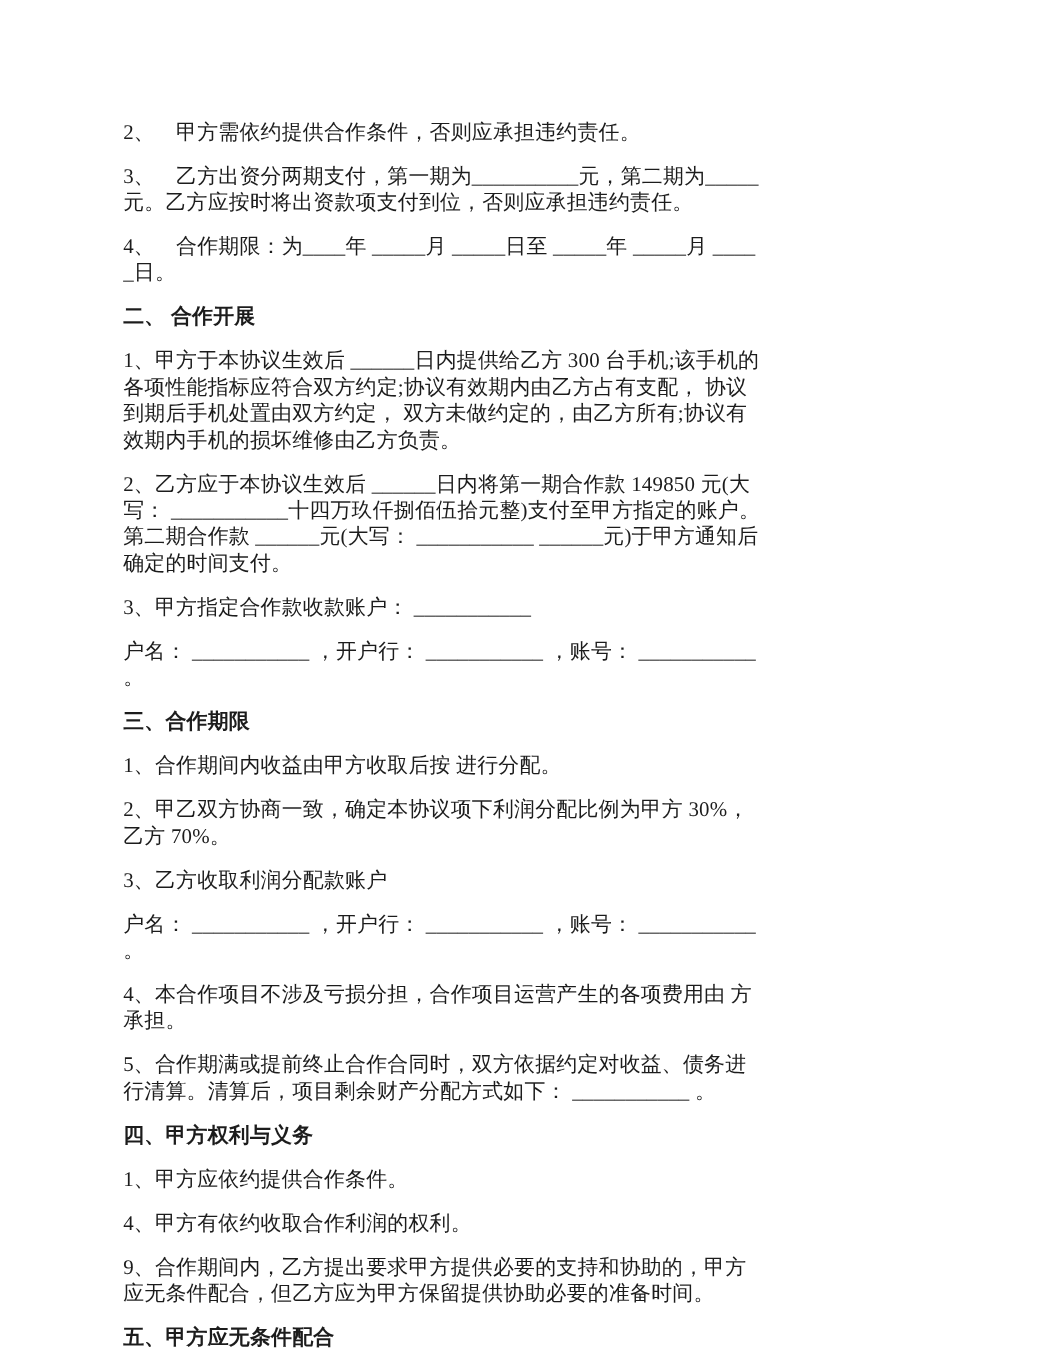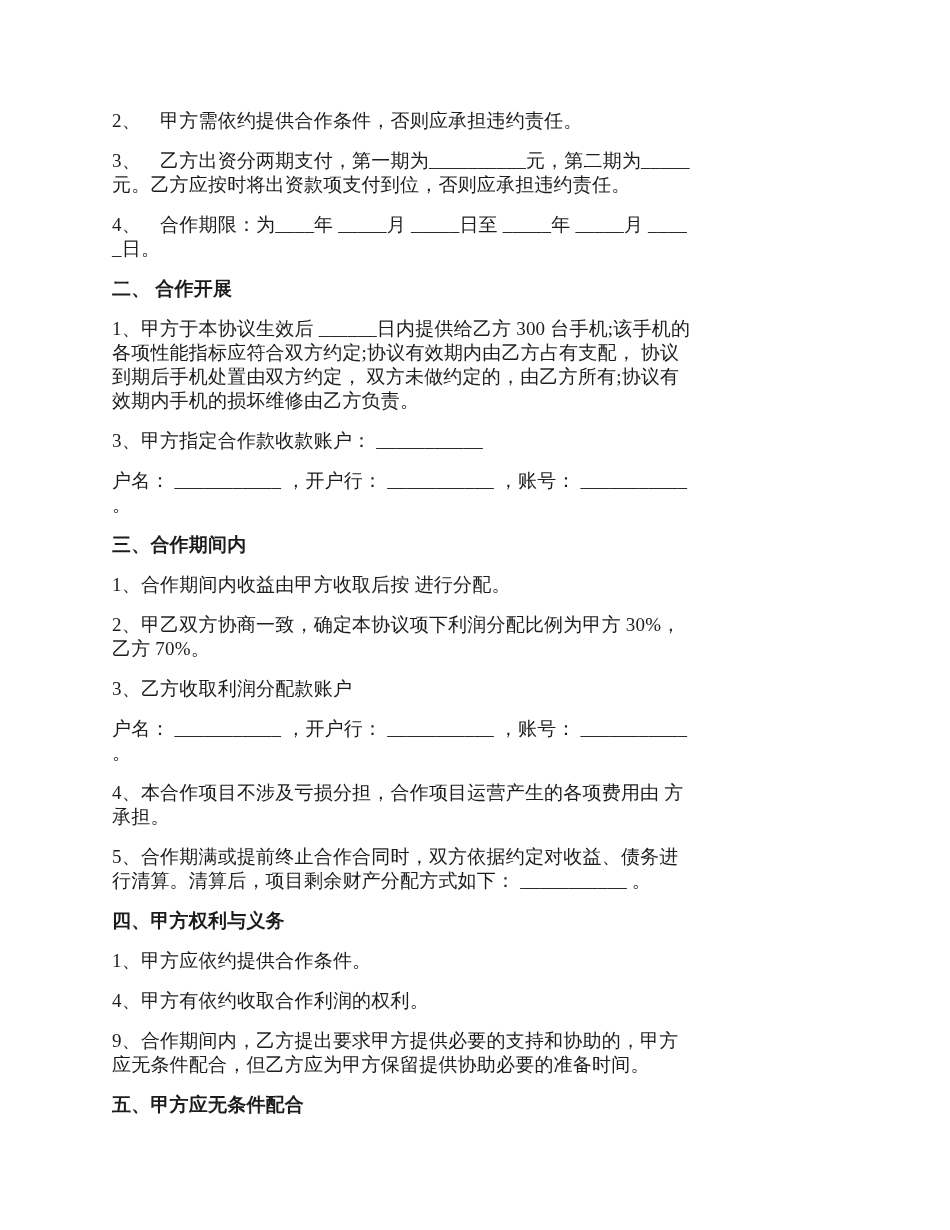--- a/index.html
+++ b/index.html
@@ -37,23 +37,24 @@
 </style>
 </head>
 <body>
 
 <div class="page">
   <p class="doc-par">2、　甲方需依约提供合作条件，否则应承担违约责任。</p>
   <p class="doc-par">3、　乙方出资分两期支付，第一期为__________元，第二期为_____元。乙方应按时将出资款项支付到位，否则应承担违约责任。</p>
   <p class="doc-par">4、　合作期限：为____年 _____月 _____日至 _____年 _____月 _____日。</p>
   <p class="doc-par heading">二、 合作开展</p>
   <p class="doc-par">1、甲方于本协议生效后 ______日内提供给乙方 300 台手机;该手机的各项性能指标应符合双方约定;协议有效期内由乙方占有支配， 协议到期后手机处置由双方约定， 双方未做约定的，由乙方所有;协议有效期内手机的损坏维修由乙方负责。</p>
+  <p class="doc-par">2、乙方应于本协议生效后 ______日内将第一期合作款 149850 元(大写： ___________十四万玖仟捌佰伍拾元整)支付至甲方指定的账户。第二期合作款 ______元(大写： ___________ ______元)于甲方通知后确定的时间支付。</p>
   <p class="doc-par">3、甲方指定合作款收款账户： ___________</p>
   <p class="doc-par">户名： ___________ ，开户行： ___________ ，账号： ___________ 。</p>
-  <p class="doc-par heading">三、合作期间内</p>
+  <p class="doc-par heading">三、合作期限</p>
   <p class="doc-par">1、合作期间内收益由甲方收取后按 进行分配。</p>
   <p class="doc-par">2、甲乙双方协商一致，确定本协议项下利润分配比例为甲方 30%，乙方 70%。</p>
   <p class="doc-par">3、乙方收取利润分配款账户</p>
   <p class="doc-par">户名： ___________ ，开户行： ___________ ，账号： ___________ 。</p>
   <p class="doc-par">4、本合作项目不涉及亏损分担，合作项目运营产生的各项费用由 方承担。</p>
   <p class="doc-par">5、合作期满或提前终止合作合同时，双方依据约定对收益、债务进行清算。清算后，项目剩余财产分配方式如下： ___________ 。</p>
   <p class="doc-par heading">四、甲方权利与义务</p>
   <p class="doc-par">1、甲方应依约提供合作条件。</p>
   <p class="doc-par">4、甲方有依约收取合作利润的权利。</p>
   <p class="doc-par">9、合作期间内，乙方提出要求甲方提供必要的支持和协助的，甲方应无条件配合，但乙方应为甲方保留提供协助必要的准备时间。</p>

